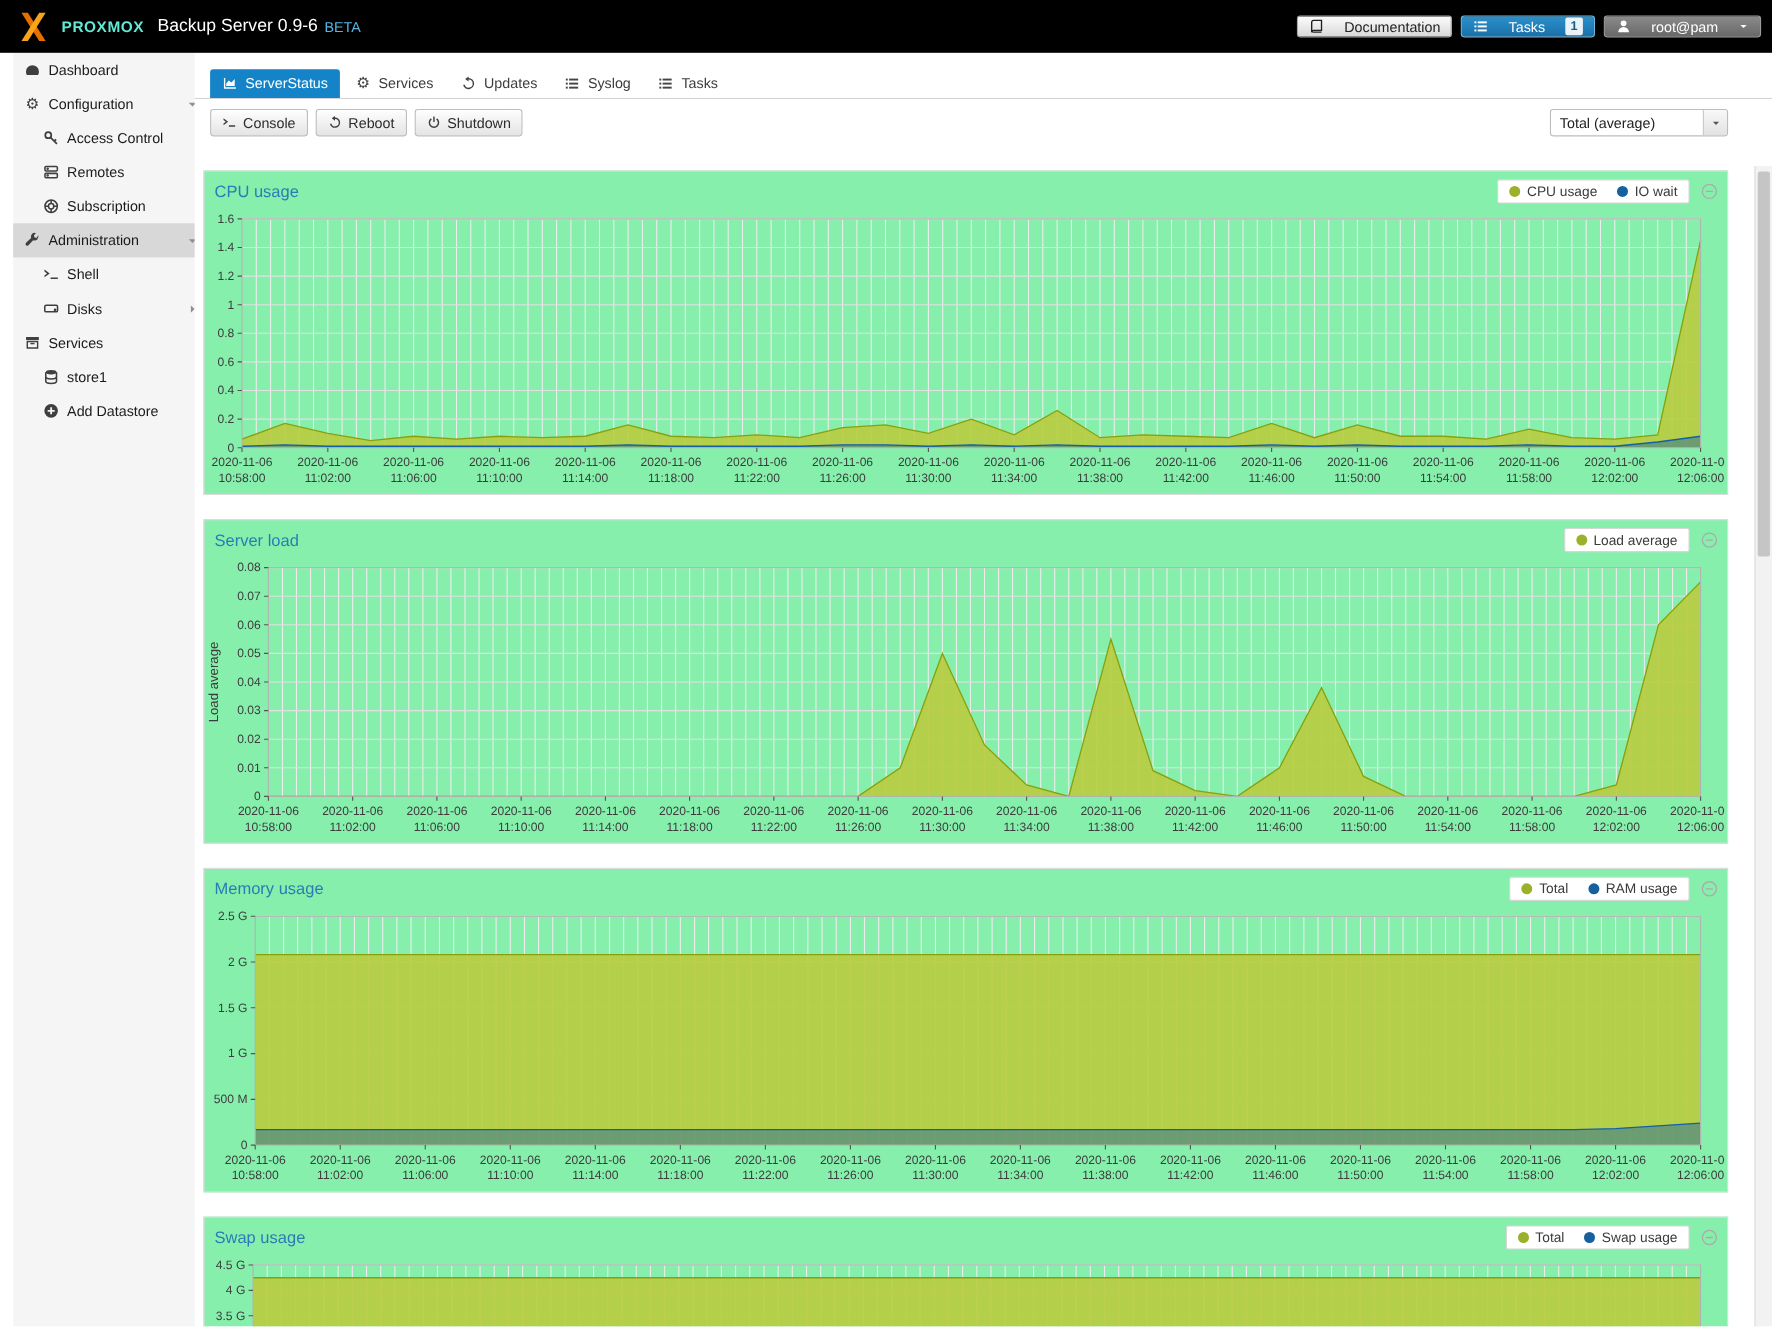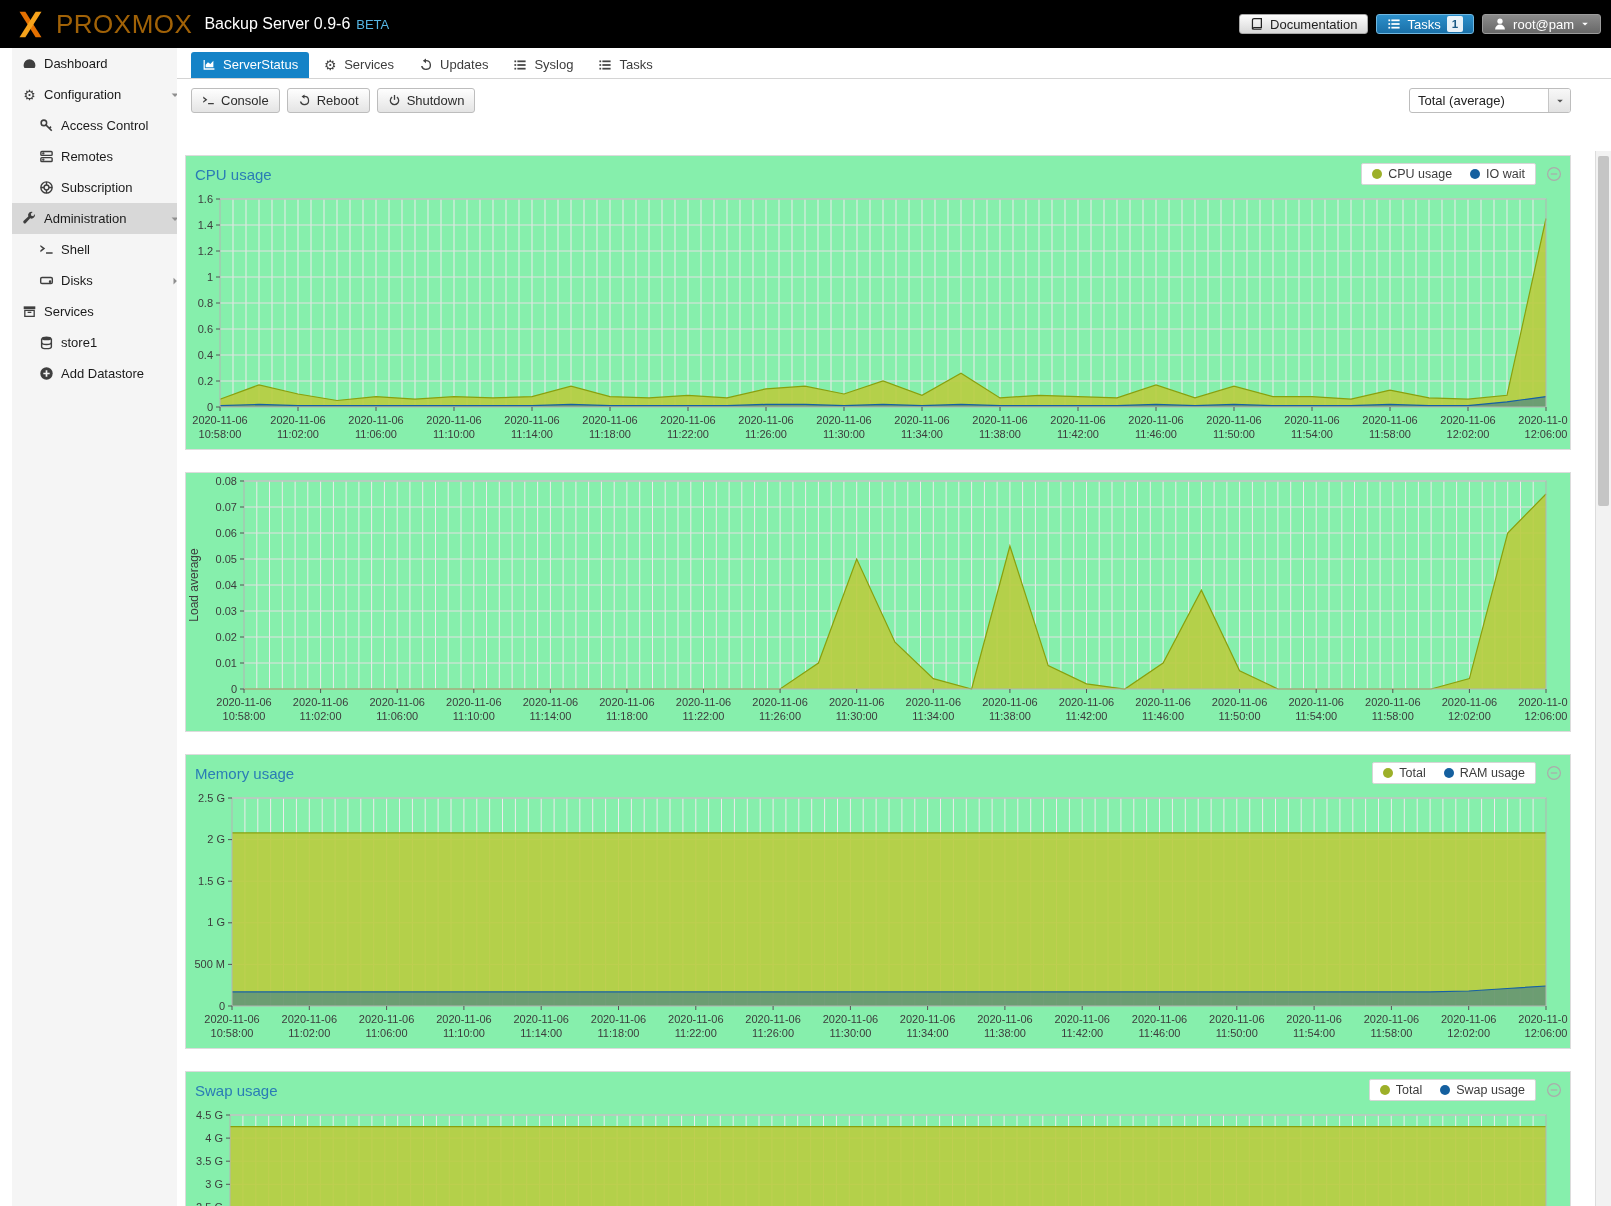--- a/index.html
+++ b/index.html
@@ -3,25 +3,25 @@
 <meta charset="utf-8">
 <style>
 *{box-sizing:border-box;margin:0;padding:0}
 html,body{width:1611px;height:1206px;overflow:hidden}
 body{font-family:"Liberation Sans","DejaVu Sans",sans-serif;font-size:13px;color:#222;background:#fff;position:relative}
 
 
 .header{height:48px;background:#000;display:flex;align-items:center;padding:0 10px;position:relative;z-index:5}
 .logo-mark{width:33px;height:33px;margin:0 9px 0 4px;display:inline-flex}
 .logo-mark svg{width:100%;height:100%}
-.brand{color:#a16207;font-weight:normal;font-size:26px;letter-spacing:.5px}
+.brand{color:#5eead4;font-weight:bold;font-size:14px;letter-spacing:.5px}
 .subtitle{color:#fff;font-size:16px;margin-left:12px}
 .beta{color:#55b6e5;margin-left:6px;cursor:pointer;font-size:13px}
 .header-right{margin-left:auto;display:flex;gap:8px;align-items:center}
-.hbtn{height:20px;display:inline-flex;align-items:center;gap:6px;padding:0 10px;border-radius:3px;font-size:13px;cursor:pointer;white-space:nowrap}
+.hbtn{height:20px;display:inline-flex;align-items:center;gap:18px;padding:0 10px;border-radius:3px;font-size:13px;cursor:pointer;white-space:nowrap}
 .hbtn.light{background:linear-gradient(#fdfdfd,#d8d8d8);border:1px solid #a8a8a8;color:#222}
 .hbtn.blue{background:linear-gradient(#2c90cb,#1a70a8);border:1px solid #6fb7e0;color:#fff}
 .hbtn.dark{background:linear-gradient(#8b8b8b,#686868);border:1px solid #9c9c9c;color:#fff}
 .badge{background:rgba(255,255,255,.9);color:#1a5a85;border-radius:2px;padding:0 5px;font-size:11.5px;font-weight:bold;line-height:16px}
 .hbtn .caret{width:10px;height:10px}
 
 
 .icon{display:inline-flex;width:14px;height:14px;align-items:center;justify-content:center;flex:none}
 .icon svg{width:100%;height:100%}
 .icon.uni{font-family:"DejaVu Sans",sans-serif;font-size:14px;line-height:1}
@@ -31,21 +31,21 @@
 .nav-item{height:31px;display:flex;align-items:center;cursor:pointer;color:#1a1a1a;position:relative;font-size:13px}
 .nav-item .nav-icon{width:15px;height:15px;color:#3f3f3f;margin-right:7px}
 .nav-item.lvl0{padding-left:10px}
 .nav-item.lvl1{padding-left:27px}
 .nav-item.selected{background:#d8d8d8}
 .nav-caret{position:absolute;right:7px;width:12px;height:12px;color:#8f8f8f}
 
 
 .main{position:absolute;left:177px;top:48px;right:0;bottom:0;background:#fff}
 .page-title{color:#2a7cb5;font-size:16.5px;margin:10px 0 4px 14px}
-.tabbar{display:flex;gap:3px;margin-top:4px;padding:0 0 0 14px;border-bottom:1px solid #d4d4d4}
+.tabbar{display:flex;gap:3px;margin-top:15px;padding:0 0 0 14px;border-bottom:1px solid #d4d4d4}
 .tab{display:inline-flex;align-items:center;gap:7px;padding:5px 11px 6px;border-radius:3px 3px 0 0;color:#3c3c3c;cursor:pointer}
 .tab .icon{color:#444}
 .tab.active{background:#1583c7;color:#fff}
 .tab.active .icon{color:#fff}
 .toolbar{display:flex;align-items:center;gap:7px;padding:9px 40px 7px 14px}
 .tbtn{display:inline-flex;align-items:center;gap:6px;height:25px;padding:0 10px;background:linear-gradient(#fefefe,#e4e4e4);border:1px solid #bdbdbd;border-radius:3px;color:#2c2c2c;cursor:pointer}
 .tbtn .icon{color:#3e3e3e;width:13px;height:13px}
 .combo{margin-left:auto;width:162px;height:25px;border:1px solid #bdbdbd;border-radius:3px;background:#fff;display:flex;align-items:stretch;cursor:pointer;overflow:hidden}
 .combo-text{flex:1;padding:4px 8px 0;color:#222;white-space:nowrap}
 .combo-trigger{width:22px;border-left:1px solid #c6c6c6;background:linear-gradient(#f8f8f8,#e2e2e2);display:flex;align-items:center;justify-content:center;color:#555}
@@ -525,20 +525,32 @@
           <line x1="1282.0" y1="214" x2="1282.0" y2="218" stroke="#555"></line>
           <text x="1282.0" y="231" text-anchor="middle" font-size="11" fill="#3c3c3c">2020-11-06</text>
           <text x="1282.0" y="245" text-anchor="middle" font-size="11" fill="#3c3c3c">12:02:00</text>
           <line x1="1360.0" y1="214" x2="1360.0" y2="218" stroke="#555"></line>
           <text x="1360.0" y="231" text-anchor="middle" font-size="11" fill="#3c3c3c">2020-11-06</text>
           <text x="1360.0" y="245" text-anchor="middle" font-size="11" fill="#3c3c3c">12:06:00</text>
         </svg>
     </section>
 
     <section class="panel">
+      <div class="panel-header">
+        <span class="panel-title">Server load</span>
+        <span class="legend-box">
+            <span class="legend-item"><span class="legend-dot" style="background: rgb(157, 176, 41);"></span>Load average</span>
+          </span>
+        <span class="icon tool-collapse">
+            <svg viewBox="0 0 16 16" fill="none" stroke="currentColor" stroke-width="1.2">
+              <circle cx="8" cy="8" r="6.4"></circle>
+              <path d="M4.8 8h6.4"></path>
+            </svg>
+          </span>
+      </div>
       <svg class="chart" width="1382" height="252" viewBox="0 0 1382 252">
           <line x1="70.8" y1="6" x2="70.8" y2="214" stroke="#ececec" stroke-width="1"></line>
           <line x1="83.5" y1="6" x2="83.5" y2="214" stroke="#ececec" stroke-width="1"></line>
           <line x1="96.3" y1="6" x2="96.3" y2="214" stroke="#ececec" stroke-width="1"></line>
           <line x1="109.1" y1="6" x2="109.1" y2="214" stroke="#ececec" stroke-width="1"></line>
           <line x1="121.8" y1="6" x2="121.8" y2="214" stroke="#ececec" stroke-width="1"></line>
           <line x1="134.6" y1="6" x2="134.6" y2="214" stroke="#ececec" stroke-width="1"></line>
           <line x1="147.4" y1="6" x2="147.4" y2="214" stroke="#ececec" stroke-width="1"></line>
           <line x1="160.1" y1="6" x2="160.1" y2="214" stroke="#ececec" stroke-width="1"></line>
           <line x1="172.9" y1="6" x2="172.9" y2="214" stroke="#ececec" stroke-width="1"></line>

